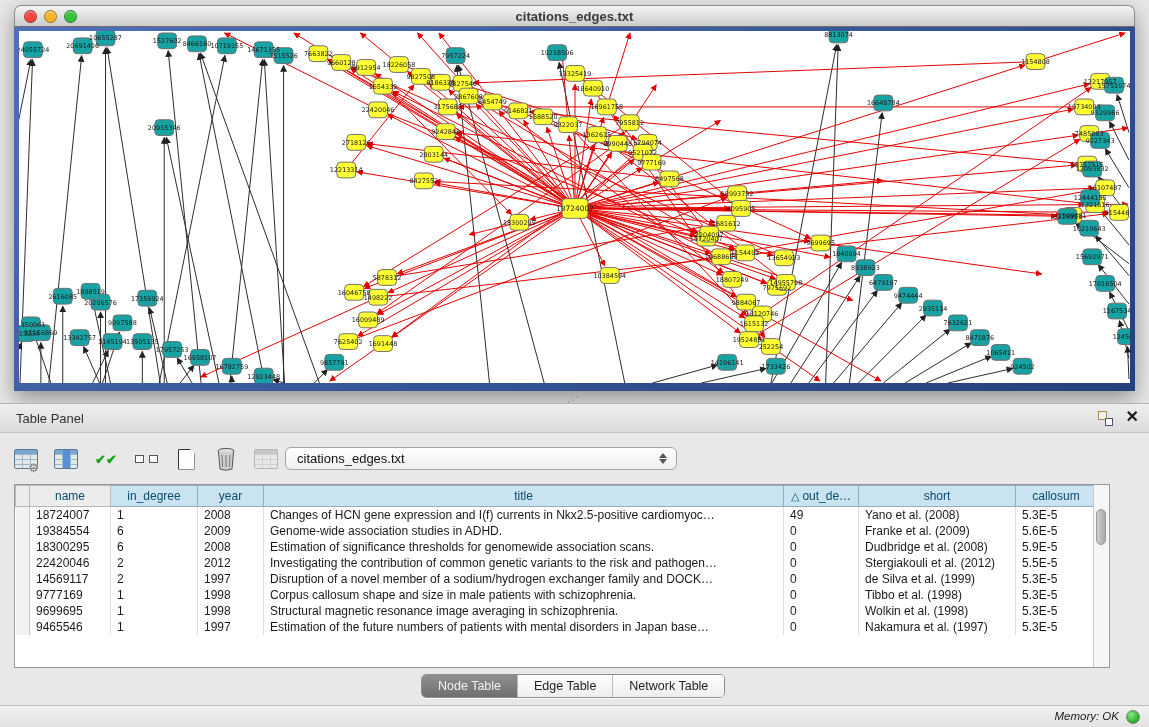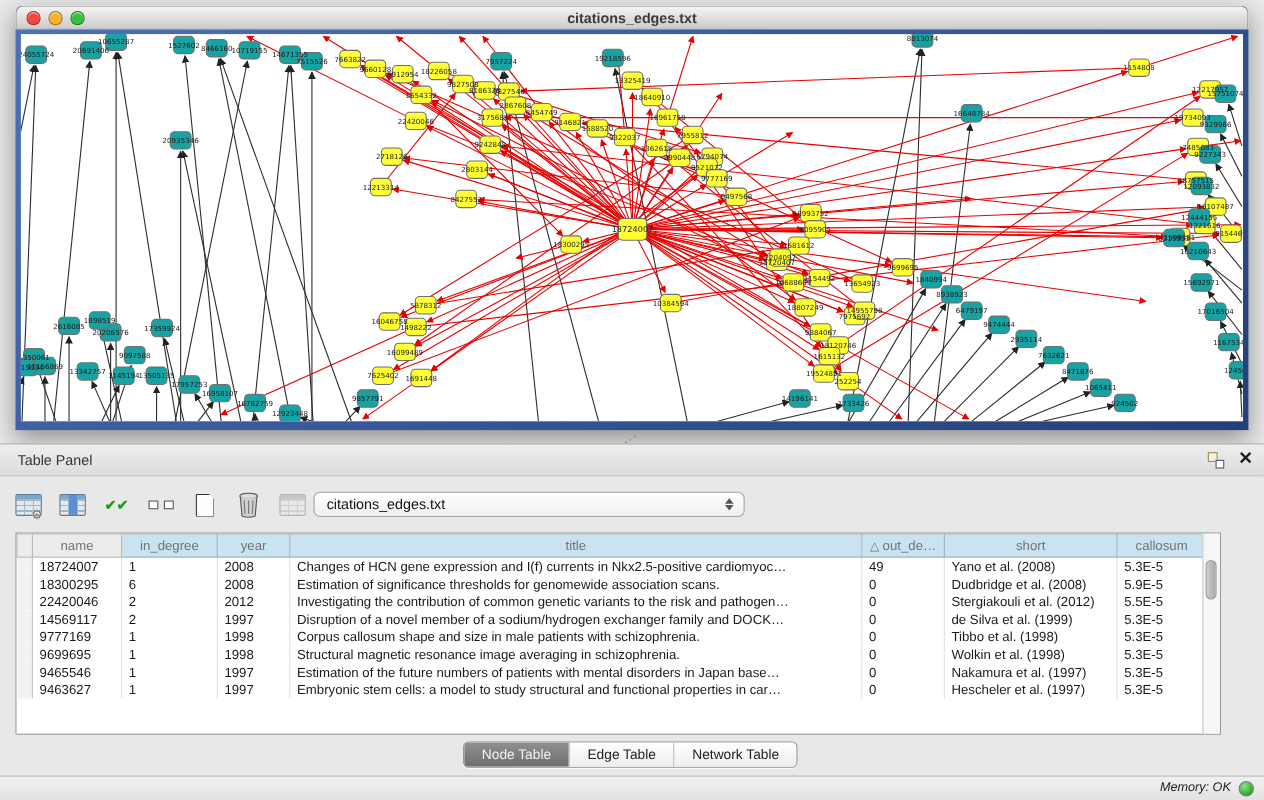--- a/index.html
+++ b/index.html
@@ -56,21 +56,21 @@
       background:linear-gradient(#ffffff,#efefef);border:1px solid #a5a5a5;border-radius:6px;
       font-size:13px;line-height:21px;padding-left:11px;color:#111;}
   .stepper{position:absolute;right:7px;top:4px;width:10px;}
   .stepper b{display:block;width:0;height:0;border-left:4px solid transparent;border-right:4px solid transparent;margin:1px 0;}
   .stepper .up{border-bottom:5px solid #555;}
   .stepper .dn{border-top:5px solid #555;}
   
   .table-wrap{position:absolute;left:14px;top:50px;width:1096px;height:184px;background:#fff;
               border:1px solid #999;box-sizing:border-box;overflow:hidden;}
   table{border-collapse:collapse;table-layout:fixed;width:1081px;}
-  th{height:21px;font-size:12px;font-weight:normal;color:#737373;text-align:center;
+  th{height:21px;font-size:12px;font-weight:normal;color:#0c4a6e;text-align:center;
      background:var(--hdr-blue,#c9e4f0);border:1px solid #97aeba;box-sizing:border-box;overflow:hidden;white-space:nowrap;}
   th.gray{background:#ececec;border-color:#b8b8b8;}
   td{height:16px;font-size:12px;color:#1a1a1a;padding:0 6px;white-space:nowrap;overflow:hidden;
      border-right:1px solid #e0e0e0;box-sizing:border-box;}
   td.gut{border-right:1px solid #c4c4c4;background:#f2f2f2;padding:0;}
   .tri{font-size:11px;margin-right:3px;}
   .vscroll{position:absolute;right:0;top:0;bottom:0;width:15px;background:#f6f6f6;border-left:1px solid #c9c9c9;}
   .vthumb{position:absolute;left:2px;top:24px;width:10px;height:36px;border-radius:6px;
           background:linear-gradient(90deg,#cfcfcf,#a8a8a8);border:1px solid #9a9a9a;box-sizing:border-box;}
   
@@ -618,20 +618,30 @@
             <td>18724007</td>
             <td>1</td>
             <td>2008</td>
             <td>Changes of HCN gene expression and I(f) currents in Nkx2.5-positive cardiomyoc…</td>
             <td>49</td>
             <td>Yano et al. (2008)</td>
             <td>5.3E-5</td>
           </tr>
           <tr>
             <td class="gut"></td>
+            <td>19384554</td>
+            <td>6</td>
+            <td>2009</td>
+            <td>Genome-wide association studies in ADHD.</td>
+            <td>0</td>
+            <td>Franke et al. (2009)</td>
+            <td>5.6E-5</td>
+          </tr>
+          <tr>
+            <td class="gut"></td>
             <td>18300295</td>
             <td>6</td>
             <td>2008</td>
             <td>Estimation of significance thresholds for genomewide association scans.</td>
             <td>0</td>
             <td>Dudbridge et al. (2008)</td>
             <td>5.9E-5</td>
           </tr>
           <tr>
             <td class="gut"></td>
@@ -676,30 +686,20 @@
           <tr>
             <td class="gut"></td>
             <td>9465546</td>
             <td>1</td>
             <td>1997</td>
             <td>Estimation of the future numbers of patients with mental disorders in Japan base…</td>
             <td>0</td>
             <td>Nakamura et al. (1997)</td>
             <td>5.3E-5</td>
           </tr>
-          <tr>
-            <td class="gut"></td>
-            <td>9463627</td>
-            <td>1</td>
-            <td>1997</td>
-            <td>Embryonic stem cells: a model to study structural and functional properties in car…</td>
-            <td>0</td>
-            <td>Hescheler et al. (1997)</td>
-            <td>5.3E-5</td>
-          </tr>
         </tbody>
     </table>
     <div class="vscroll">
       <div class="vthumb"></div>
     </div>
   </div>
 
   <div class="seg">
     <button class="active">Node Table</button>
     <button>Edge Table</button>

